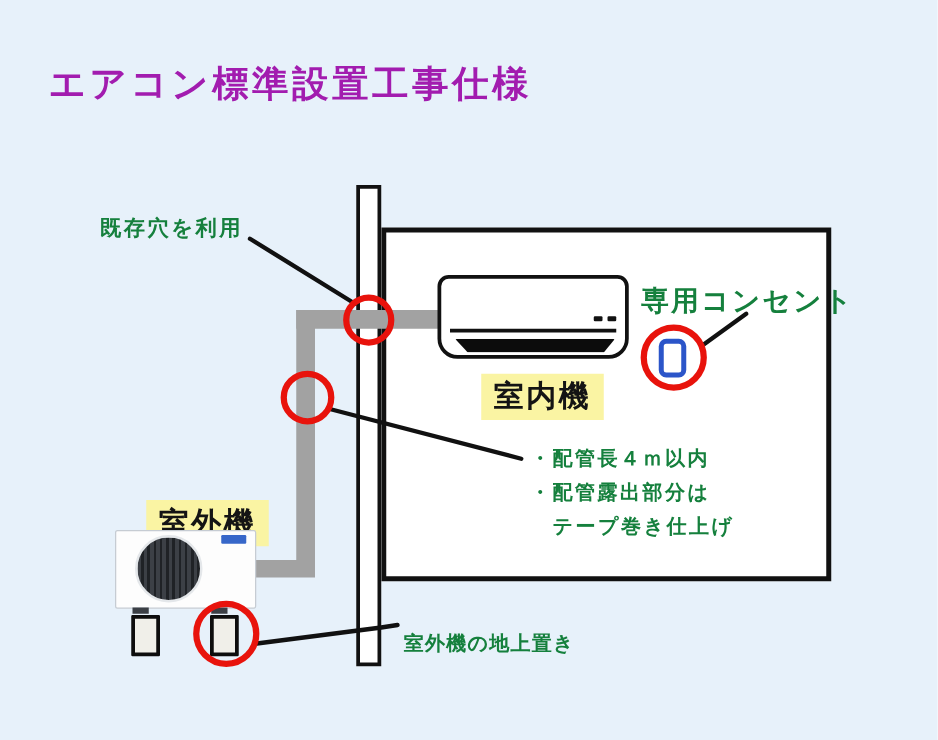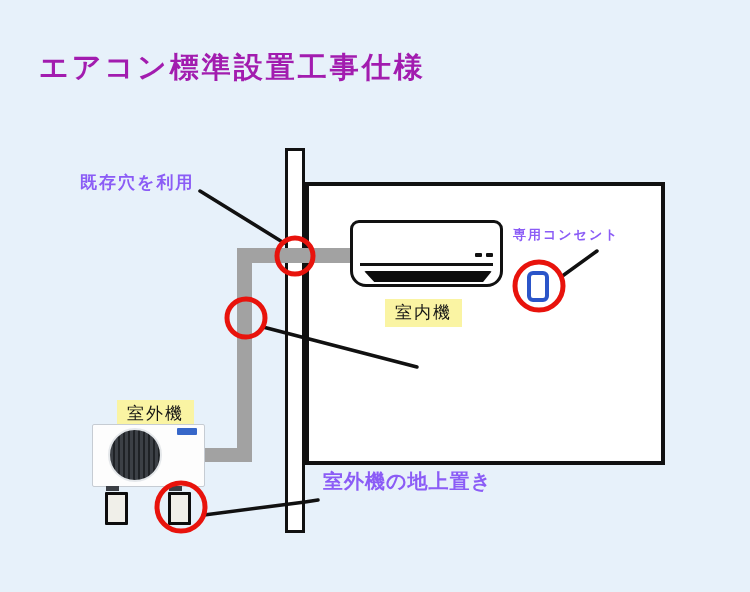--- a/index.html
+++ b/index.html
@@ -35,37 +35,37 @@
   }
   .iu-line{position:absolute;left:7px;top:40px;width:133px;border-top:3px solid #111;}
   .iu-dash{position:absolute;top:30px;width:7px;height:4px;background:#111;border-radius:1px;}
   .iu-dash.d1{left:122px;} .iu-dash.d2{left:133px;}
   .iu-vent{
     position:absolute;left:11px;top:48px;width:128px;height:11px;background:#0c0c0c;
     clip-path:polygon(0% 0%,100% 0%,93% 100%,8% 100%);border-radius:2px;
   }
   
   .tag{
-    background:#FAF4A3;font-weight:normal;font-size:17px;letter-spacing:2px;
+    background:#FAF4A3;font-weight:bold;font-size:24px;letter-spacing:2px;
     padding:2px 10px 3px 10px;white-space:nowrap;color:#141414;
   }
   .tag-indoor{left:385px;top:299px;}
   .tag-outdoor{left:117px;top:389px;margin-top:11px;}
   
   .outlet{
     left:527px;top:271px;width:14px;height:23px;background:#fff;
     border:4px solid #2B55C9;border-radius:6px;
   }
   
-  .note{font-weight:bold;color:#8b5cf6;white-space:nowrap;}
+  .note{font-weight:bold;color:#15803d;white-space:nowrap;}
   .note-hole{left:80px;top:171px;font-size:17px;letter-spacing:2px;}
-  .note-outlet{left:513px;top:226px;font-size:13px;letter-spacing:2px;}
+  .note-outlet{left:513px;top:226px;font-size:22px;letter-spacing:2px;}
   .note-piping{left:424px;top:354px;font-size:16px;line-height:27px;letter-spacing:2px;}
   .note-piping .indent{padding-left:18px;}
-  .note-ground{left:323px;top:468px;font-size:20px;line-height:26px;letter-spacing:1px;}
+  .note-ground{left:323px;top:503px;font-size:16px;line-height:26px;letter-spacing:1px;}
   
   .outdoor-unit{
     left:92px;top:424px;width:113px;height:63px;background:#FDFDFD;
     border:1px solid #C6CCD3;box-sizing:border-box;border-radius:2px;
   }
   .ou-fan{
     position:absolute;left:15px;top:3px;width:54px;height:54px;border-radius:50%;
     background:repeating-linear-gradient(90deg,#3C4046 0 3px,#1F2226 3px 5px);
     border:2px solid #E4E7EA;box-sizing:border-box;
   }
@@ -102,20 +102,25 @@
     <div class="iu-line"></div>
     <div class="iu-vent"></div>
   </div>
   <div class="abs tag tag-indoor">室内機</div>
 
   <div class="abs outlet"></div>
   <div class="abs note note-outlet">専用コンセント</div>
 
   <div class="abs note note-hole">既存穴を利用</div>
 
+  <div class="abs note note-piping">
+    <div>・配管長４ｍ以内</div>
+    <div>・配管露出部分は</div>
+    <div class="indent">テープ巻き仕上げ</div>
+  </div>
 
   <div class="abs tag tag-outdoor">室外機</div>
   <div class="abs outdoor-unit">
     <div class="ou-fan"></div>
     <div class="ou-logo"></div>
     <div class="ou-foot f1"></div>
     <div class="ou-foot f2"></div>
   </div>
   <div class="abs block block-left"></div>
   <div class="abs block block-right"></div>

